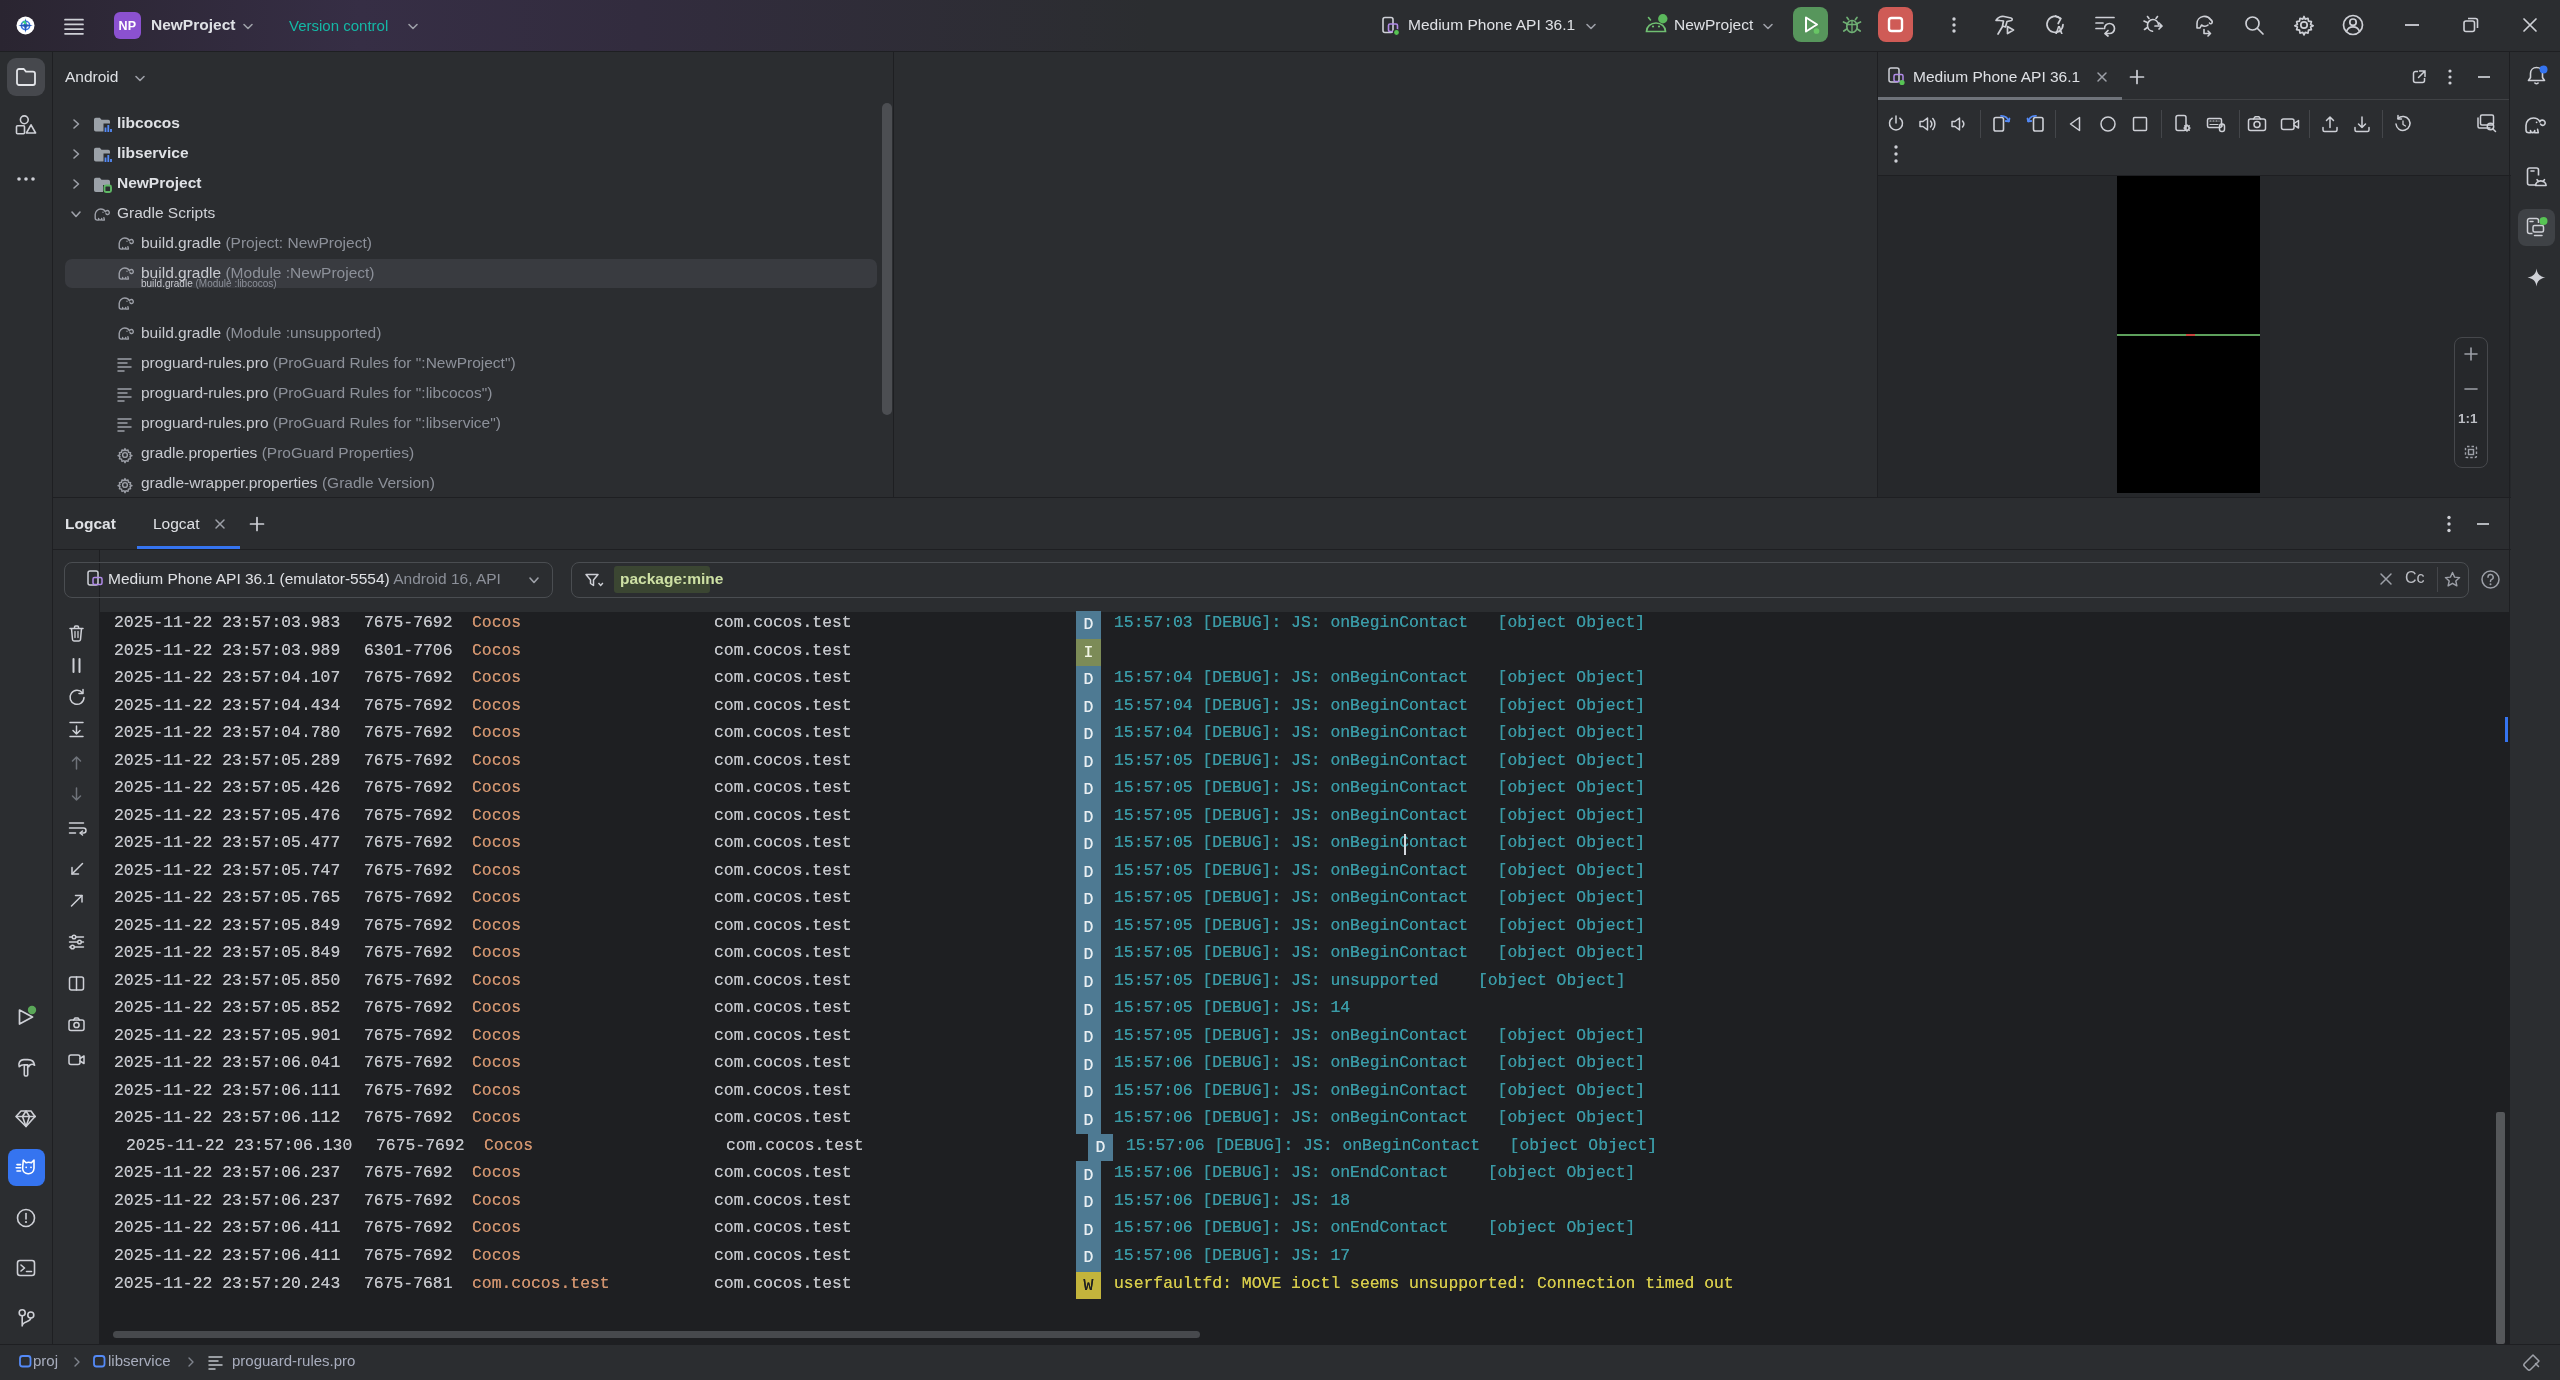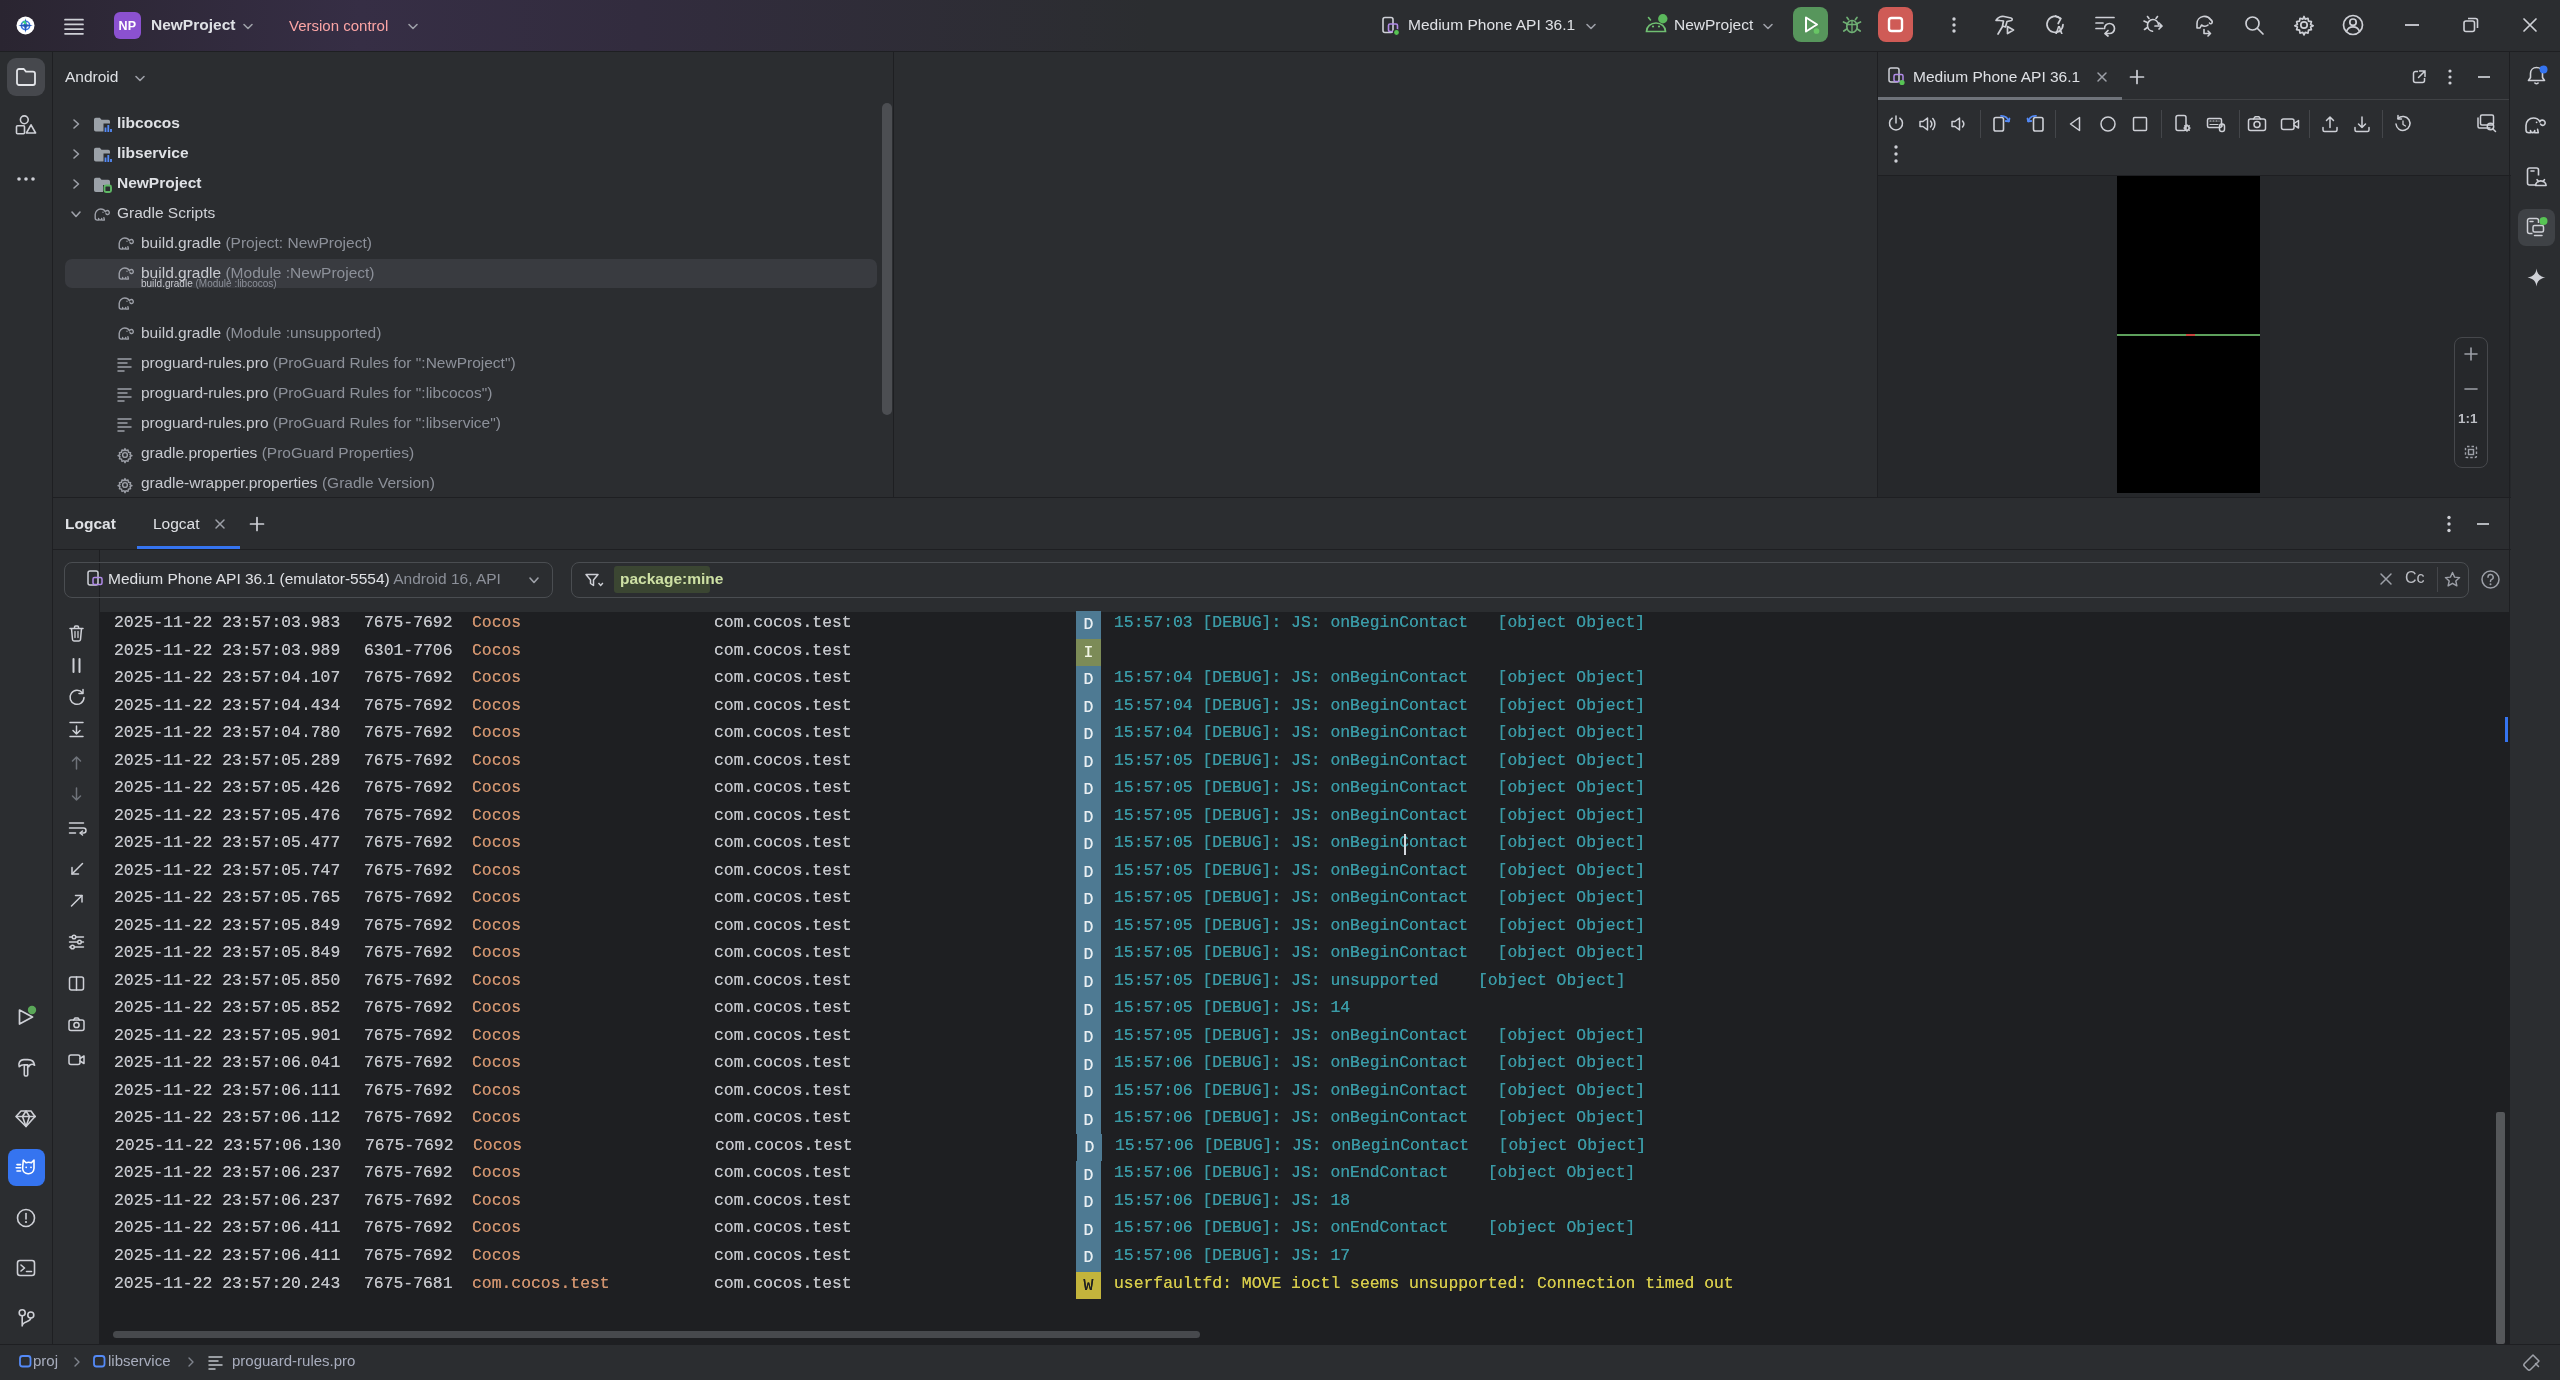--- a/index.html
+++ b/index.html
@@ -24,21 +24,21 @@
         <path d="M2 4.7h18M2 9.4h18M2 14.1h18M2 18.8h18" stroke="#ced0d6" stroke-width="1.7" stroke-linecap="round"></path>
       </svg>
     </div>
     <div class="abs" style="left:114px;top:12px;width:27px;height:27px;border-radius:6px;background:#8b51d0;color:#fff;font-size:12.5px;font-weight:600;display:flex;align-items:center;justify-content:center;letter-spacing:.3px">NP</div>
     <div class="t" style="left:151px;top:16px;font-size:15.5px;font-weight:600;color:#dfe1e5">NewProject</div>
     <div class="ic" style="left:240px;top:18px;width:16px;height:16px">
       <svg width="16" height="16" viewBox="0 0 16 16" style="">
         <path d="M4 6.5l4 4 4-4" stroke="#9da0a8" stroke-width="1.6" fill="none" stroke-linecap="round" stroke-linejoin="round"></path>
       </svg>
     </div>
-    <div class="t" style="left:289px;top:17px;font-size:15px;color:#fca5a5">Version control</div>
+    <div class="t" style="left:289px;top:17px;font-size:15px;color:#14b8a6">Version control</div>
     <div class="ic" style="left:405px;top:18px;width:16px;height:16px">
       <svg width="16" height="16" viewBox="0 0 16 16" style="">
         <path d="M4 6.5l4 4 4-4" stroke="#9da0a8" stroke-width="1.6" fill="none" stroke-linecap="round" stroke-linejoin="round"></path>
       </svg>
     </div>
     <div class="ic" style="left:1380px;top:15px;width:22px;height:22px">
       <svg width="22" height="22" viewBox="0 0 22 22" style="">
         <rect x="3" y="2.5" width="10" height="15" rx="2" fill="none" stroke="#ced0d6" stroke-width="1.6"></rect>
         <rect x="8.5" y="9" width="9" height="7.5" rx="1.5" fill="none" stroke="#b18be8" stroke-width="1.6"></rect>
         <circle cx="16.5" cy="17.5" r="3" fill="#57c454" stroke="#2b2d30" stroke-width="1.2"></circle>
@@ -1008,21 +1008,21 @@
         <span class="t" style="left:1014px;top:2px;color:#3a9aa6">15:57:06 [DEBUG]: JS: onBeginContact   [object Object]</span>
       </div>
       <div class="abs" style="left:0;top:495.4px;width:2396px;height:27.52px">
         <span class="t" style="left:14px;top:2px;color:#c2c4c9">2025-11-22 23:57:06.112</span>
         <span class="t" style="left:264px;top:2px;color:#c2c4c9">7675-7692</span>
         <span class="t" style="left:372px;top:2px;color:#d0936e">Cocos</span>
         <span class="t" style="left:614px;top:2px;color:#c2c4c9">com.cocos.test</span>
         <span class="abs" style="left:976px;top:0;width:25px;height:27.52px;background:#4e7a93;color:#e8eef2;display:flex;align-items:center;justify-content:center;font-size:16.4px">D</span>
         <span class="t" style="left:1014px;top:2px;color:#3a9aa6">15:57:06 [DEBUG]: JS: onBeginContact   [object Object]</span>
       </div>
-      <div class="abs" style="left:1px;top:522.9px;width:2080px;height:27.52px">
+      <div class="abs" style="left:12px;top:522.9px;width:2080px;height:27.52px">
         <span class="t" style="left:14px;top:2px;color:#c2c4c9">2025-11-22 23:57:06.130</span>
         <span class="t" style="left:264px;top:2px;color:#c2c4c9">7675-7692</span>
         <span class="t" style="left:372px;top:2px;color:#d0936e">Cocos</span>
         <span class="t" style="left:614px;top:2px;color:#c2c4c9">com.cocos.test</span>
         <span class="abs" style="left:976px;top:0;width:25px;height:27.52px;background:#4e7a93;color:#e8eef2;display:flex;align-items:center;justify-content:center;font-size:16.4px">D</span>
         <span class="t" style="left:1014px;top:2px;color:#3a9aa6">15:57:06 [DEBUG]: JS: onBeginContact   [object Object]</span>
       </div>
       <div class="abs" style="left:0;top:550.4px;width:2396px;height:27.52px">
         <span class="t" style="left:14px;top:2px;color:#c2c4c9">2025-11-22 23:57:06.237</span>
         <span class="t" style="left:264px;top:2px;color:#c2c4c9">7675-7692</span>

